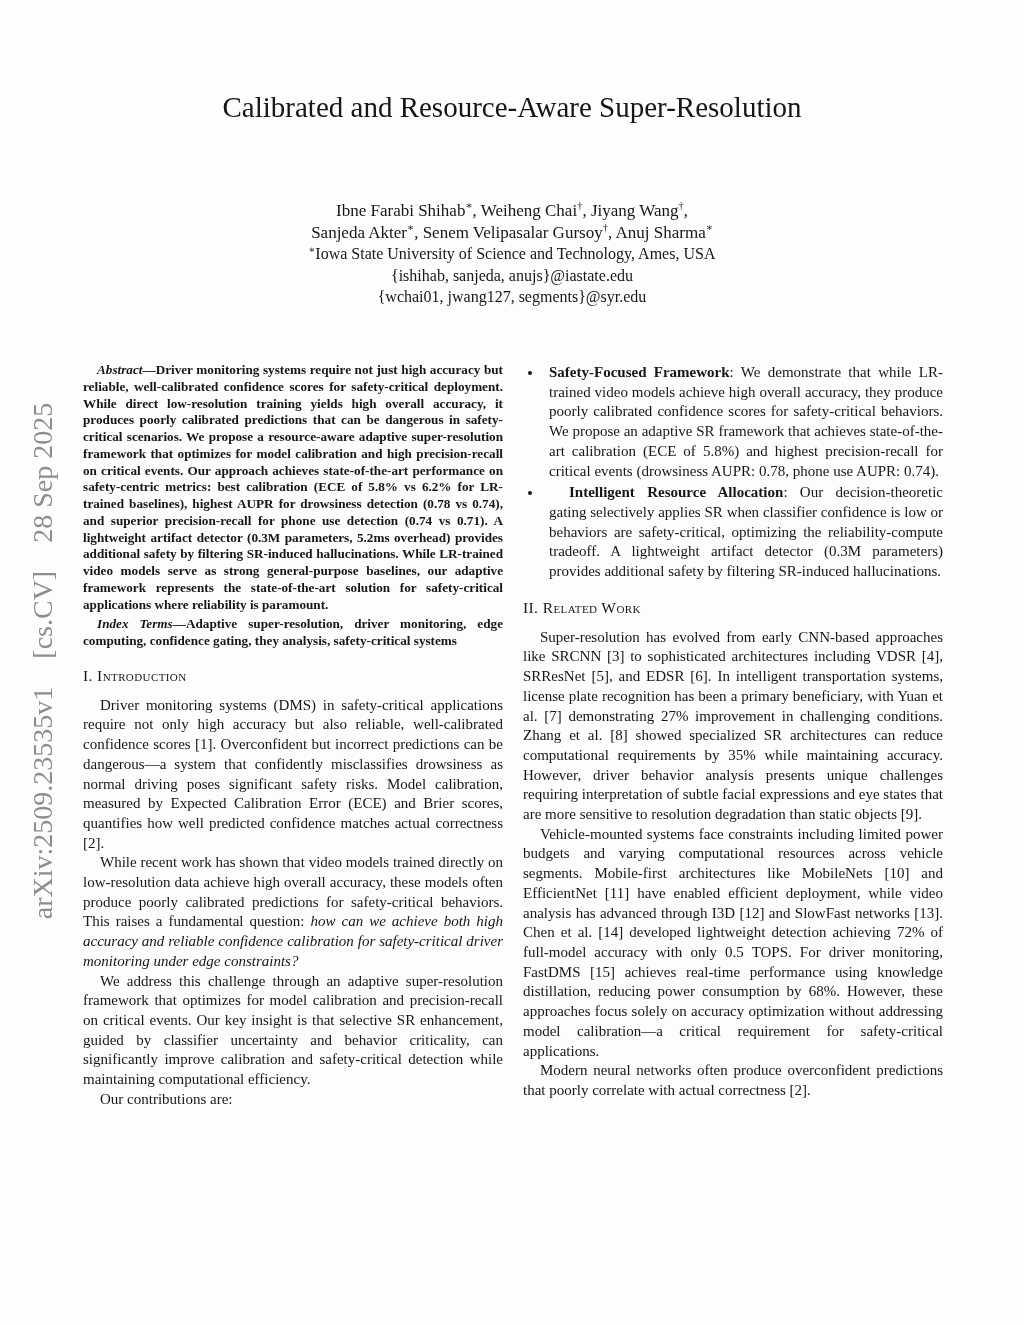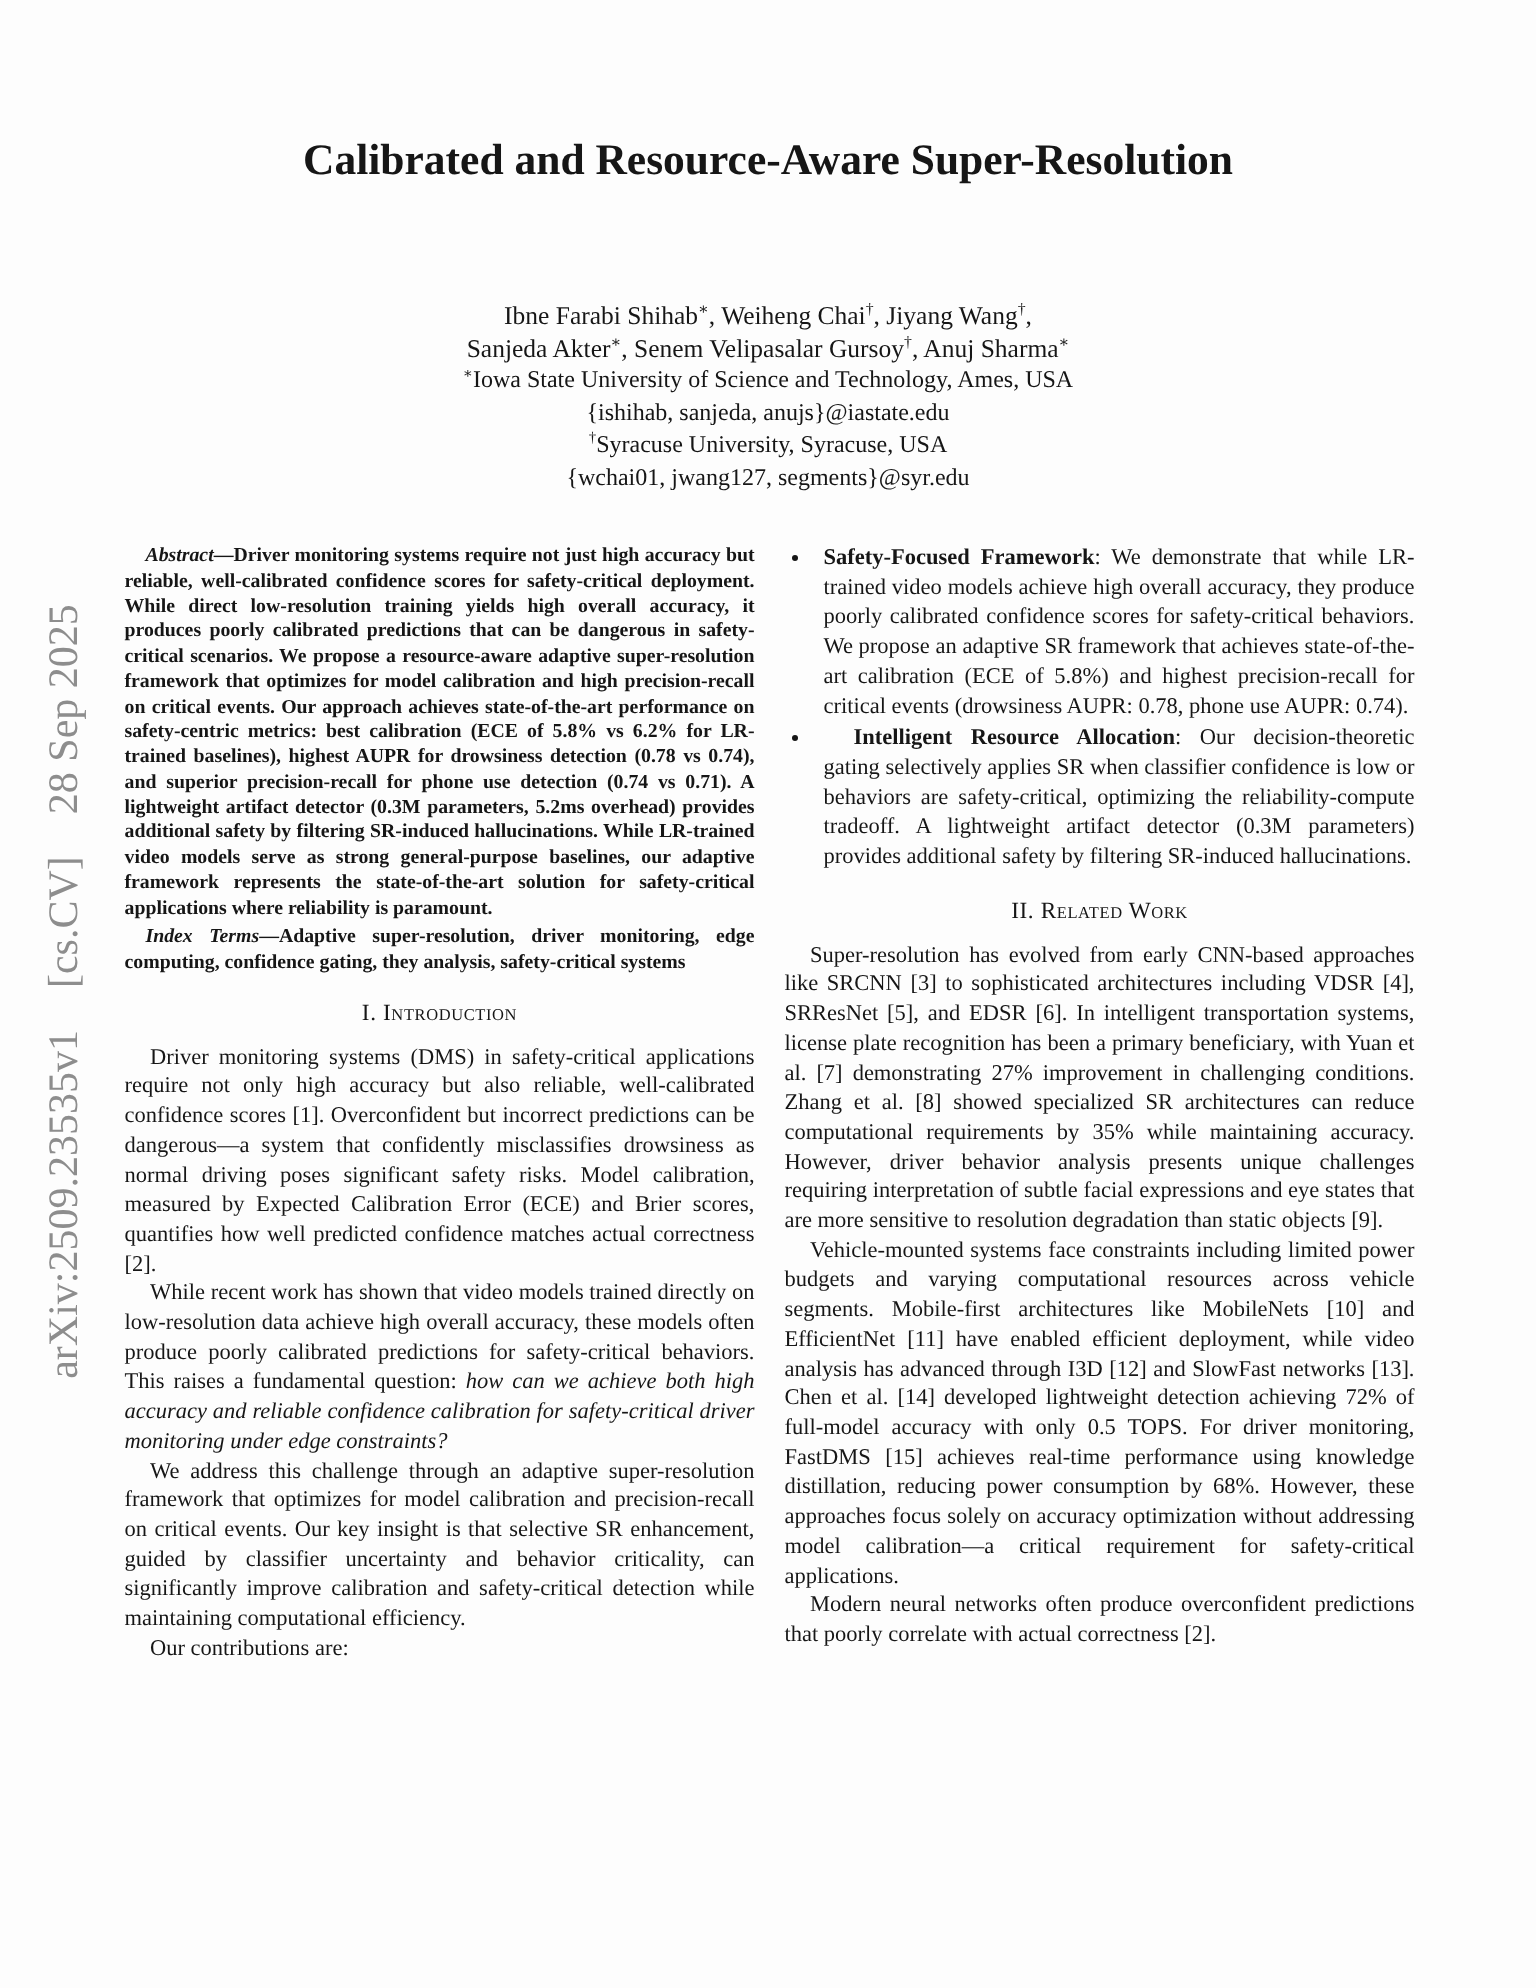--- a/index.html
+++ b/index.html
@@ -18,21 +18,21 @@
   }
   
   .title-block {
     position: absolute;
     top: 84px;
     left: 0;
     width: 100%;
     text-align: center;
     font-size: 29px;
     line-height: 47px;
-    font-weight: 700;
+    font-weight: 400;
   }
   .authors-block {
     position: absolute;
     top: 200px;
     left: 0;
     width: 100%;
     text-align: center;
     font-size: 17px;
     line-height: 21.5px;
   }
@@ -72,21 +72,21 @@
     margin: 0;
     font-size: 13.2px;
     line-height: 16.75px;
     font-weight: bold;
     text-align: justify;
     text-indent: 14px;
   }
   .index-terms-para { margin-top: 3px; }
   .section-heading {
     margin: 17px 0 11px 0;
-    text-align: center;
+    text-align: left;
     font-size: 15.5px;
     font-weight: 400;
     font-variant: small-caps;
     letter-spacing: 0.4px;
   }
   .body-para {
     margin: 0;
     font-size: 15px;
     line-height: 19.7px;
     text-align: justify;
@@ -113,21 +113,20 @@
 
   <div class="title-block">
     <div>Calibrated and Resource-Aware Super-Resolution</div>
   </div>
 
   <div class="authors-block">
     <div class="author-line"><span>Ibne Farabi Shihab</span><sup>∗</sup><span>, Weiheng Chai</span><sup>†</sup><span>, Jiyang Wang</span><sup>†</sup><span>,</span></div>
     <div class="author-line"><span>Sanjeda Akter</span><sup>∗</sup><span>, Senem Velipasalar Gursoy</span><sup>†</sup><span>, Anuj Sharma</span><sup>∗</sup></div>
     <div class="affil-line"><sup>∗</sup><span>Iowa State University of Science and Technology, Ames, USA</span></div>
     <div class="email-line">{ishihab, sanjeda, anujs}@iastate.edu</div>
-    <div class="affil-line"><sup>†</sup><span>Syracuse University, Syracuse, USA</span></div>
     <div class="email-line">{wchai01, jwang127, segments}@syr.edu</div>
   </div>
 
   <div class="col col-left">
     <p class="abstract-para"><span style="font-style: italic;">Abstract</span><span>—Driver monitoring systems require not just high accuracy but reliable, well-calibrated confidence scores for safety-critical deployment. While direct low-resolution training yields high overall accuracy, it produces poorly calibrated predictions that can be dangerous in safety-critical scenarios. We propose a resource-aware adaptive super-resolution framework that optimizes for model calibration and high precision-recall on critical events. Our approach achieves state-of-the-art performance on safety-centric metrics: best calibration (ECE of 5.8% vs 6.2% for LR-trained baselines), highest AUPR for drowsiness detection (0.78 vs 0.74), and superior precision-recall for phone use detection (0.74 vs 0.71). A lightweight artifact detector (0.3M parameters, 5.2ms overhead) provides additional safety by filtering SR-induced hallucinations. While LR-trained video models serve as strong general-purpose baselines, our adaptive framework represents the state-of-the-art solution for safety-critical applications where reliability is paramount.</span></p>
     <p class="index-terms-para"><span style="font-style: italic;">Index Terms</span><span>—Adaptive super-resolution, driver monitoring, edge computing, confidence gating, they analysis, safety-critical systems</span></p>
     <h2 class="section-heading">I. Introduction</h2>
     <p class="body-para">Driver monitoring systems (DMS) in safety-critical applications require not only high accuracy but also reliable, well-calibrated confidence scores [1]. Overconfident but incorrect predictions can be dangerous—a system that confidently misclassifies drowsiness as normal driving poses significant safety risks. Model calibration, measured by Expected Calibration Error (ECE) and Brier scores, quantifies how well predicted confidence matches actual correctness [2].</p>
     <p class="body-para"><span>While recent work has shown that video models trained directly on low-resolution data achieve high overall accuracy, these models often produce poorly calibrated predictions for safety-critical behaviors. This raises a fundamental question: </span><span style="font-style: italic;">how can we achieve both high accuracy and reliable confidence calibration for safety-critical driver monitoring under edge constraints?</span></p>
     <p class="body-para">We address this challenge through an adaptive super-resolution framework that optimizes for model calibration and precision-recall on critical events. Our key insight is that selective SR enhancement, guided by classifier uncertainty and behavior criticality, can significantly improve calibration and safety-critical detection while maintaining computational efficiency.</p>

